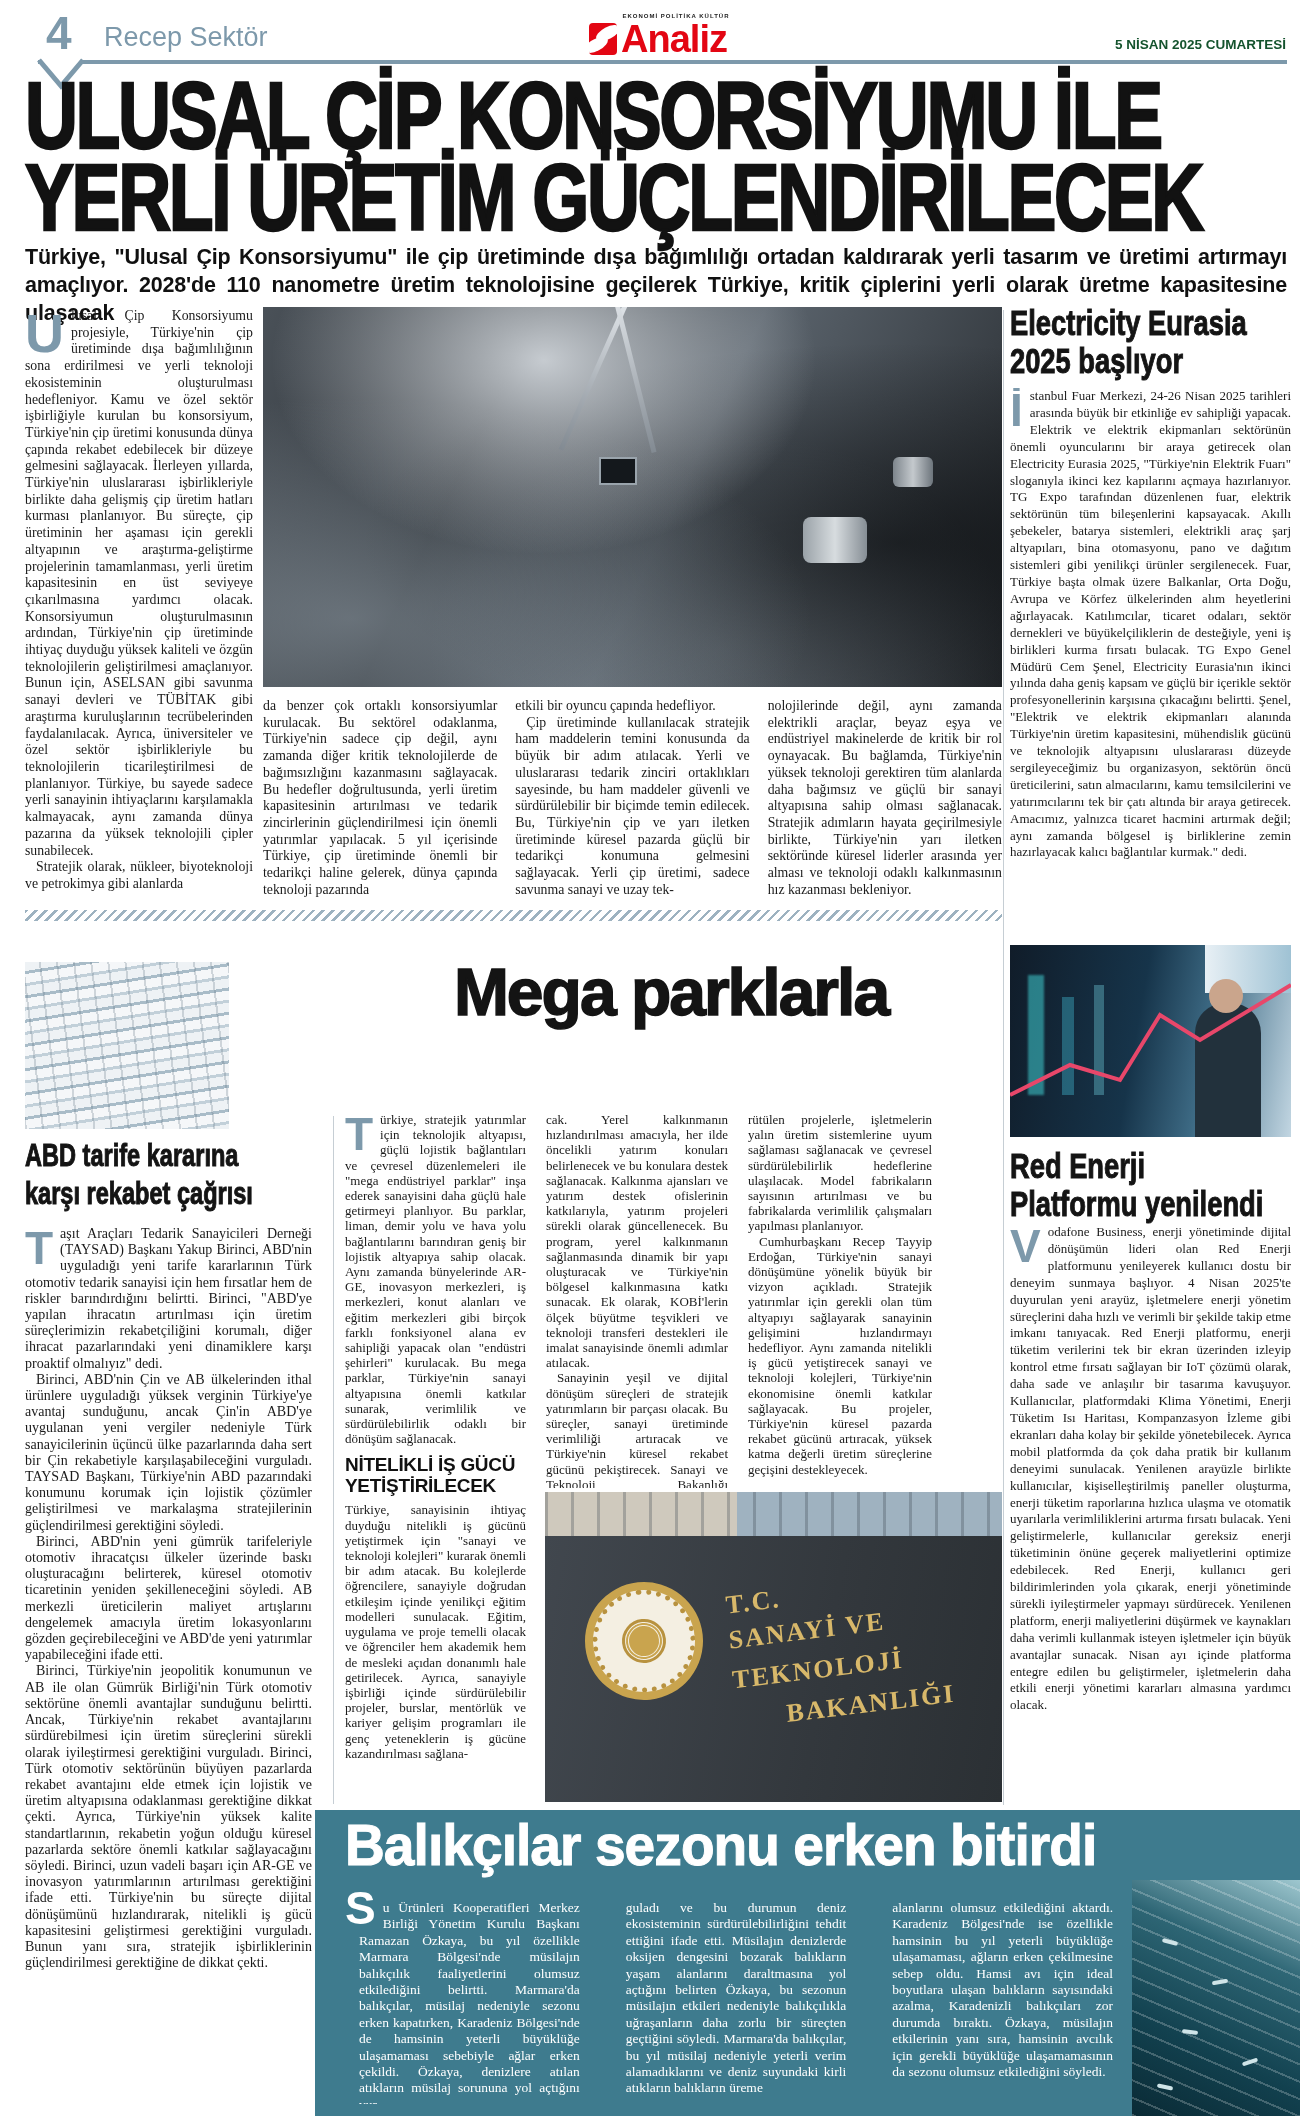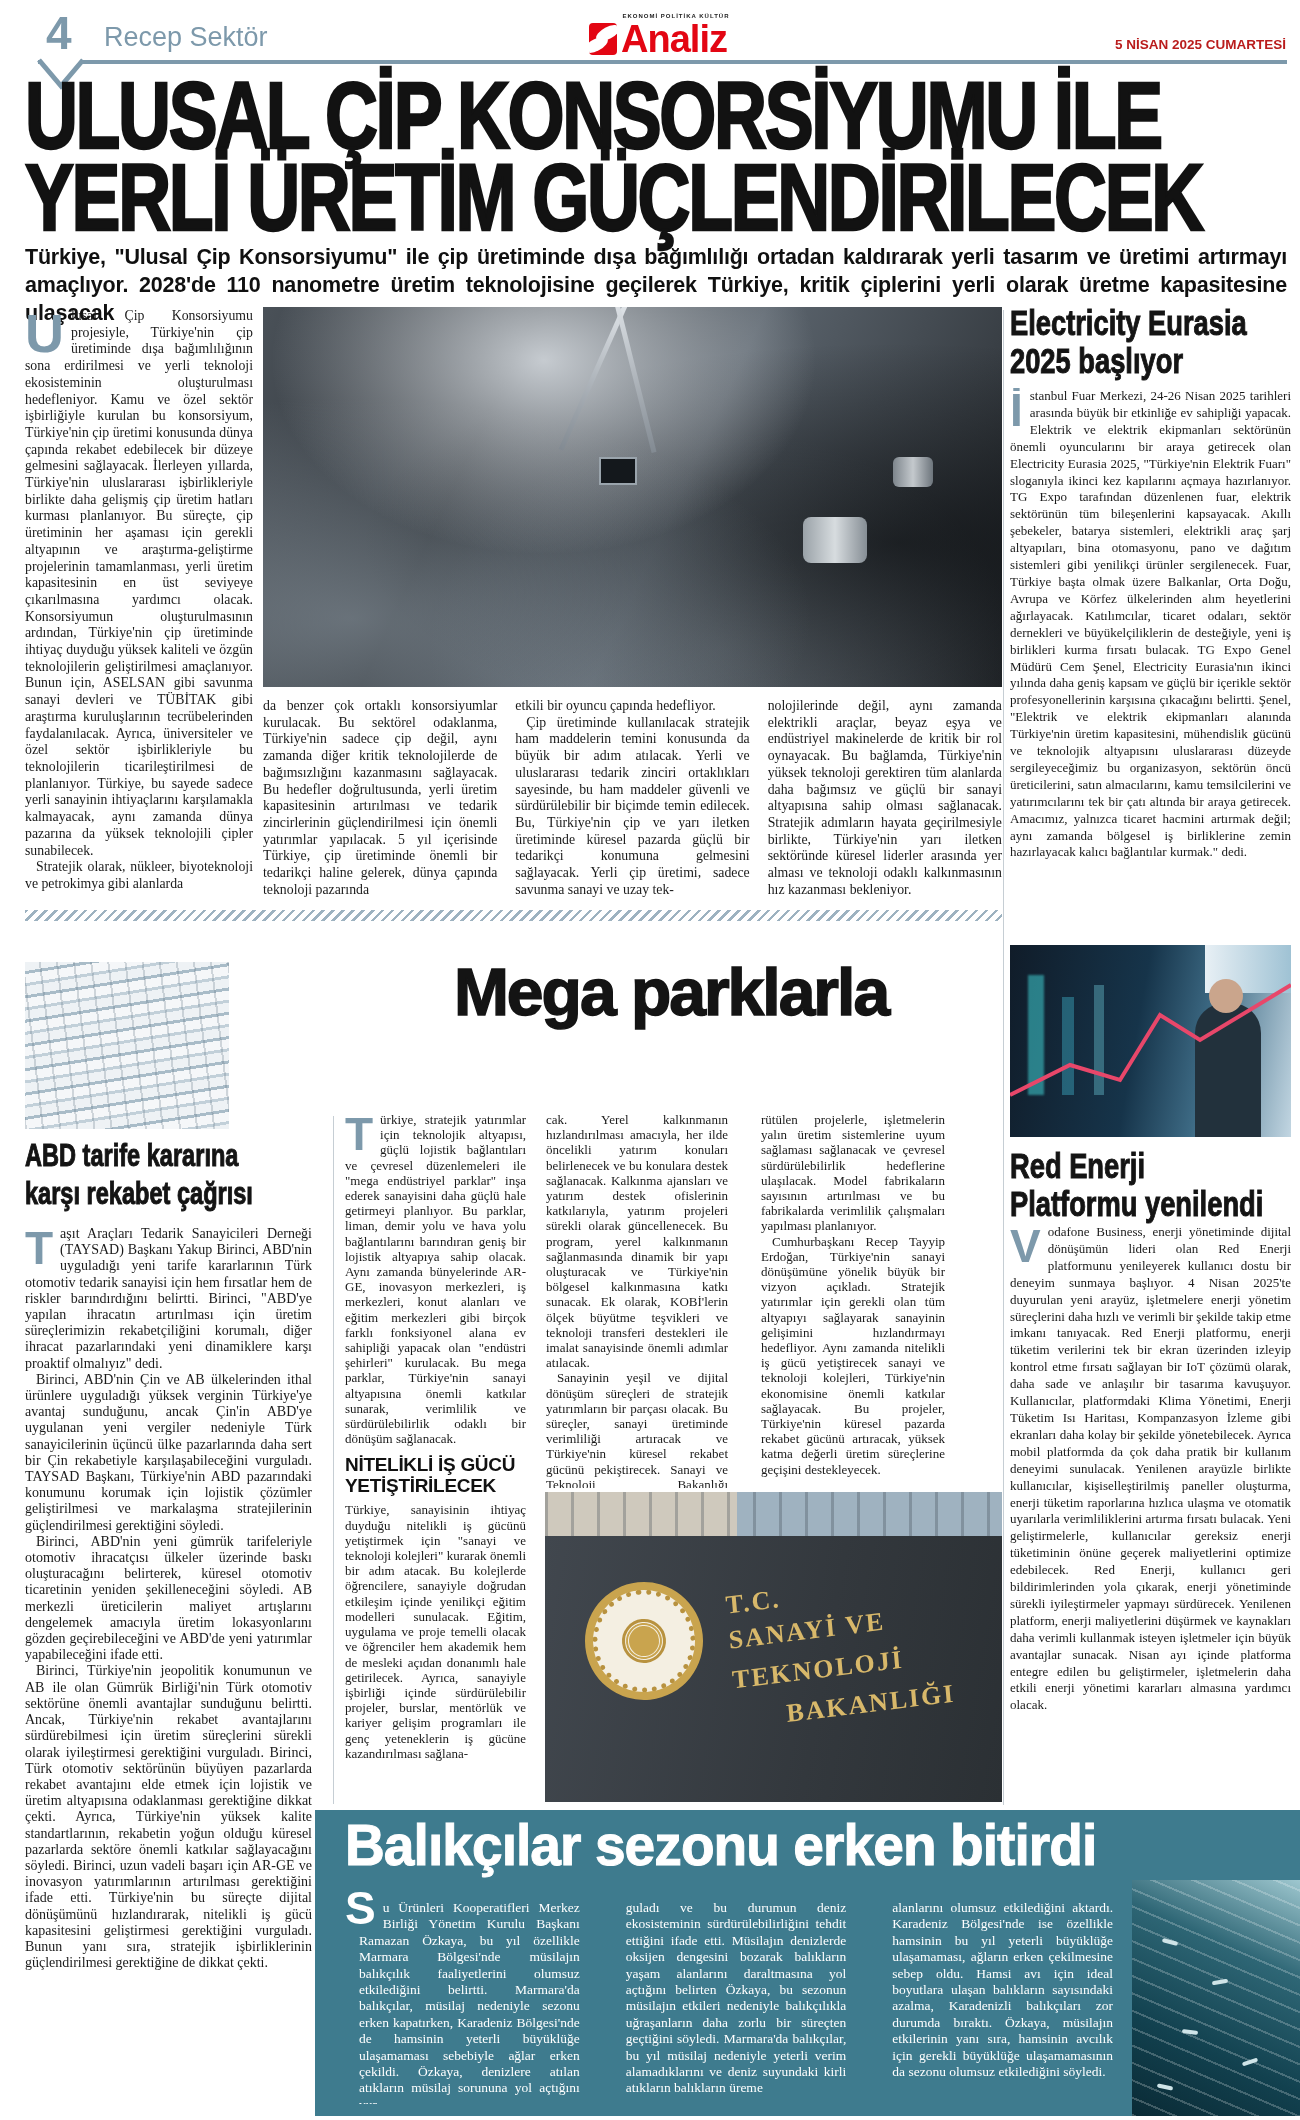--- a/index.html
+++ b/index.html
@@ -8,21 +8,21 @@
   
   .pagenum{position:absolute;left:46px;top:10px;font:700 46px/46px "Liberation Sans",sans-serif;color:#7d99ab;}
   .section{position:absolute;left:104px;top:24px;font:400 27px/27px "Liberation Sans",sans-serif;color:#7d99ab;}
   .logo{position:absolute;left:553px;top:12px;width:210px;text-align:center;}
   .logo-tag{font:700 6px/8px "Liberation Sans",sans-serif;color:#222;letter-spacing:1px;margin-left:36px;}
   .logo-row{display:flex;align-items:center;justify-content:center;gap:4px;}
   .logo-ic{width:28px;height:32px;background:#e30613;border-radius:4px;position:relative;overflow:hidden;}
   .logo-ic:before{content:"";position:absolute;left:6px;top:4px;width:26px;height:12px;background:#fff;border-radius:50%;transform:rotate(-28deg);}
   .logo-ic:after{content:"";position:absolute;left:-6px;top:16px;width:26px;height:12px;background:#fff;border-radius:50%;transform:rotate(-28deg);}
   .logo-word{font:700 38px/38px "Liberation Sans",sans-serif;color:#e30613;letter-spacing:-1px;}
-  .date{position:absolute;right:14px;top:38px;font:700 13.5px/14px "Liberation Sans",sans-serif;color:#b91c1c;}
+  .date{position:absolute;right:14px;top:38px;font:700 13.5px/14px "Liberation Sans",sans-serif;color:#14532d;}
   .hrule{position:absolute;left:38px;top:60px;width:1249px;height:4px;background:#7d99ab;}
   .notch{position:absolute;left:36px;top:58px;}
   
   .h1line{position:absolute;left:25px;width:1262px;font:700 94px/84px "Liberation Sans",sans-serif;color:#121212;
           letter-spacing:-3px;transform:scaleX(.78);transform-origin:left;white-space:nowrap;-webkit-text-stroke:2.5px #121212;}
   .h1a{top:74px;} .h1b{top:156px;}
   .subhead{position:absolute;left:25px;top:243px;width:1262px;font:700 21.5px/28px "Liberation Sans",sans-serif;
            color:#101010;text-align:justify;letter-spacing:-.2px;}
   
   .body-col p{margin:0;text-align:justify;}
@@ -97,21 +97,21 @@
   .abd1{left:25px;top:1138px;font-size:31px;transform:scaleX(.76);}
   .abd2{left:25px;top:1176px;font-size:31px;transform:scaleX(.76);}
   .mega-h{position:absolute;left:340px;top:956px;width:662px;text-align:center;
     font:700 66px/72px "Liberation Sans",sans-serif;color:#141414;letter-spacing:-2px;-webkit-text-stroke:1.5px #141414;}
   
   .elec-body{position:absolute;left:1010px;top:388px;width:281px;height:546px;overflow:hidden;font-size:13px;line-height:16.9px;}
   .red-body{position:absolute;left:1010px;top:1224px;width:281px;height:584px;overflow:hidden;font-size:13px;line-height:16.9px;}
   .abd-body{position:absolute;left:25px;top:1226px;width:287px;height:884px;overflow:hidden;font-size:14px;line-height:16.2px;}
   .mega-colA{position:absolute;left:345px;top:1112px;width:181px;height:695px;overflow:hidden;font-size:13px;line-height:15.2px;}
   .mega-colB{position:absolute;left:546px;top:1112px;width:182px;height:376px;overflow:hidden;font-size:13px;line-height:15.2px;}
-  .mega-colC{position:absolute;left:748px;top:1112px;width:184px;height:376px;overflow:hidden;font-size:13px;line-height:15.2px;margin-left:13px;}
+  .mega-colC{position:absolute;left:748px;top:1112px;width:184px;height:376px;overflow:hidden;font-size:13px;line-height:15.2px;}
   .mega-sub{font:700 19px/21px "Liberation Sans",sans-serif;letter-spacing:-.3px;color:#111;margin:8px 0 6px 0;text-align:left;}
   
   .tealbox{position:absolute;left:315px;top:1810px;width:985px;height:306px;background:#3e7b8e;overflow:hidden;color:#fff;}
   .teal-h{position:absolute;left:30px;top:4px;font:700 58px/62px "Liberation Sans",sans-serif;color:#fff;
     letter-spacing:-1px;white-space:nowrap;transform:scaleX(.95);transform-origin:left;-webkit-text-stroke:1px #fff;}
   .teal-cols{position:absolute;left:30px;top:76px;width:782px;height:218px;display:flex;gap:18px;overflow:hidden;
     font-size:13.5px;line-height:16.4px;}
   .teal-cols>div{flex:1;}
   .teal-cols p{margin:14px;text-align:justify;color:#fff;}
 </style>

